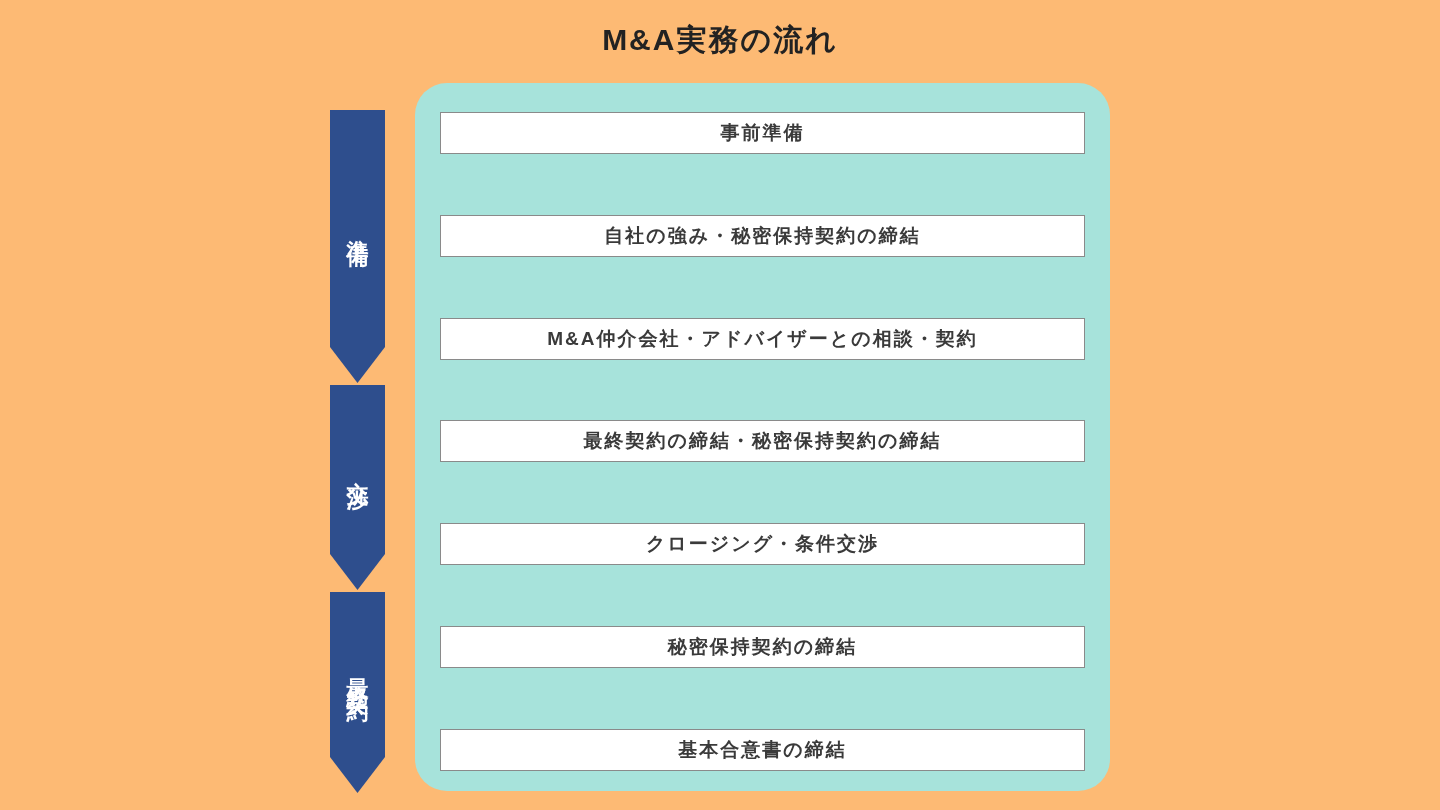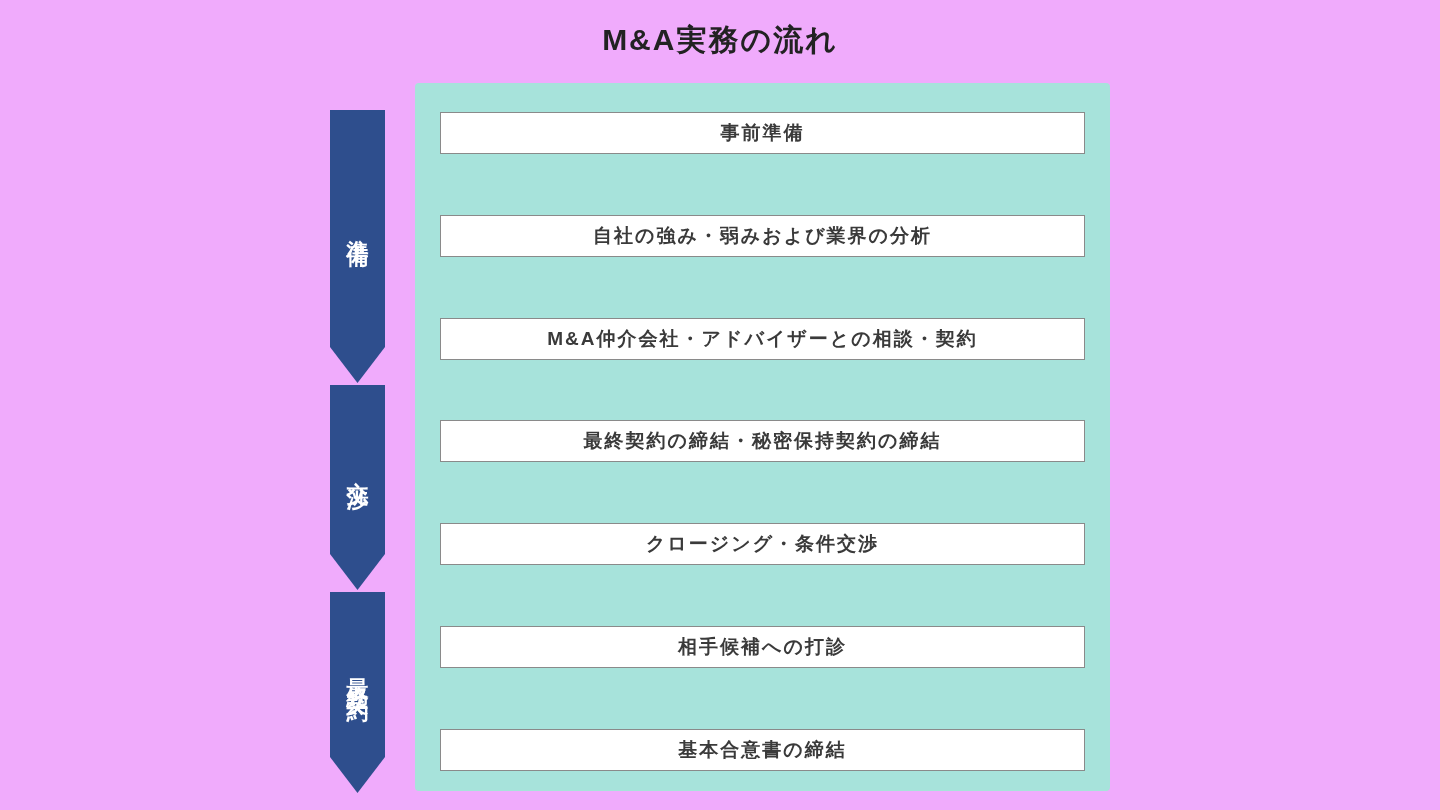--- a/index.html
+++ b/index.html
@@ -6,39 +6,39 @@
     --arrow-blue:#2e4e8d;
     --panel-teal:#a7e3db;
     --box-border:#8a8a8a;
     --box-text:#3a3a3a;
     --title-text:#222222;
   }
   html,body{margin:0;padding:0;background:#ffffff;}
   .canvas{
     position:relative;
     width:1440px;height:810px;
-    background:#f0abfc;
+    background:#fdba74;
     overflow:hidden;
     font-family:"Liberation Sans","DejaVu Sans",sans-serif;
   }
   .title{
     position:absolute;
     top:20px;left:0;right:0;
     text-align:center;
     font-size:30px;
     font-weight:bold;
     letter-spacing:2px;
     color:var(--title-text);
   }
   .panel{
     position:absolute;
     left:415px;top:83px;
     width:695px;height:708px;
     background:var(--panel-teal);
-    border-radius:4px;
+    border-radius:32px;
     box-sizing:border-box;
     padding:29px 25px 20px 25px;
     display:flex;
     flex-direction:column;
     justify-content:space-between;
   }
   .step-box{
     height:42px;
     background:#ffffff;
     border:1.5px solid var(--box-border);
@@ -89,21 +89,21 @@
   </div>
   <div class="phase-arrow a2">
     <span class="phase-label">交渉</span>
   </div>
   <div class="phase-arrow a3">
     <span class="phase-label">最終契約</span>
   </div>
 
   <div class="panel">
     <div class="step-box">事前準備</div>
-    <div class="step-box">自社の強み・弱みおよび業界の分析</div>
+    <div class="step-box">自社の強み・秘密保持契約の締結</div>
     <div class="step-box">M&amp;A仲介会社・アドバイザーとの相談・契約</div>
     <div class="step-box">最終契約の締結・秘密保持契約の締結</div>
     <div class="step-box">クロージング・条件交渉</div>
-    <div class="step-box">相手候補への打診</div>
+    <div class="step-box">秘密保持契約の締結</div>
     <div class="step-box">基本合意書の締結</div>
   </div>
 
 </div>
 
 </body></html>

